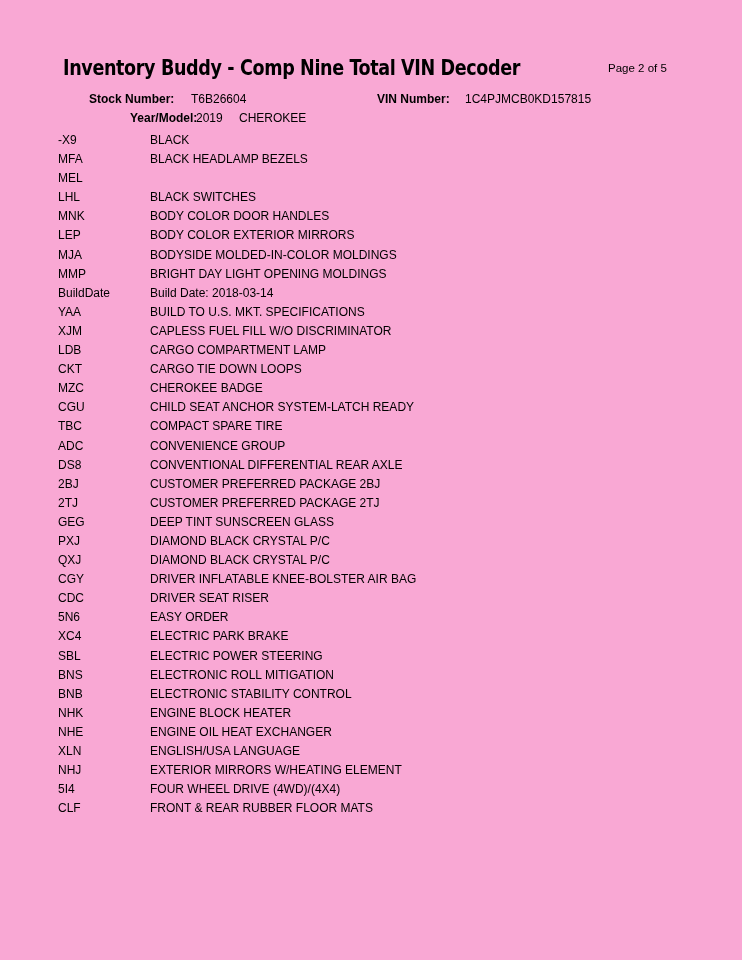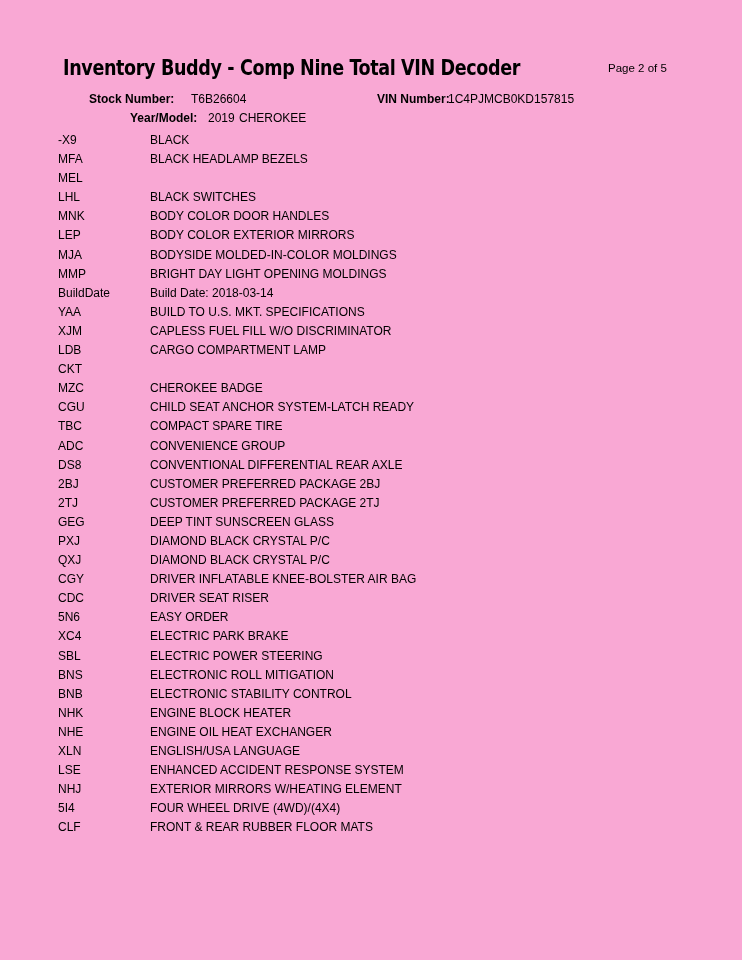--- a/index.html
+++ b/index.html
@@ -75,24 +75,24 @@
     font-weight: bold;
     position: absolute;
   }
   .meta-value {
     position: absolute;
   }
   
   .lbl-stock  { left: 89px; }
   .val-stock  { left: 191px; }
   .lbl-vin    { left: 377px; }
-  .val-vin    { left: 448px; text-align: right; }
+  .val-vin    { left: 465px; text-align: right; }
   
   .lbl-year   { left: 130px; }
-  .val-year   { left: 208px; }
+  .val-year   { left: 196px; }
   .val-model  { left: 239px; }
 
   
   .option-list {
     position: absolute;
     left: 0;
     top: 131px;
     width: 742px;
   }
   .option-row {
@@ -188,20 +188,21 @@
       <div class="option-row">
         <span class="opt-code">XJM</span>
         <span class="opt-desc">CAPLESS FUEL FILL W/O DISCRIMINATOR</span>
       </div>
       <div class="option-row">
         <span class="opt-code">LDB</span>
         <span class="opt-desc">CARGO COMPARTMENT LAMP</span>
       </div>
       <div class="option-row">
         <span class="opt-code">CKT</span>
+        <span class="opt-desc">CARGO TIE DOWN LOOPS</span>
       </div>
       <div class="option-row">
         <span class="opt-code">MZC</span>
         <span class="opt-desc">CHEROKEE BADGE</span>
       </div>
       <div class="option-row">
         <span class="opt-code">CGU</span>
         <span class="opt-desc">CHILD SEAT ANCHOR SYSTEM-LATCH READY</span>
       </div>
       <div class="option-row">
@@ -270,24 +271,20 @@
       </div>
       <div class="option-row">
         <span class="opt-code">NHE</span>
         <span class="opt-desc">ENGINE OIL HEAT EXCHANGER</span>
       </div>
       <div class="option-row">
         <span class="opt-code">XLN</span>
         <span class="opt-desc">ENGLISH/USA LANGUAGE</span>
       </div>
       <div class="option-row">
-        <span class="opt-code">LSE</span>
-        <span class="opt-desc">ENHANCED ACCIDENT RESPONSE SYSTEM</span>
-      </div>
-      <div class="option-row">
         <span class="opt-code">NHJ</span>
         <span class="opt-desc">EXTERIOR MIRRORS W/HEATING ELEMENT</span>
       </div>
       <div class="option-row">
         <span class="opt-code">5I4</span>
         <span class="opt-desc">FOUR WHEEL DRIVE (4WD)/(4X4)</span>
       </div>
       <div class="option-row">
         <span class="opt-code">CLF</span>
         <span class="opt-desc">FRONT &amp; REAR RUBBER FLOOR MATS</span>

